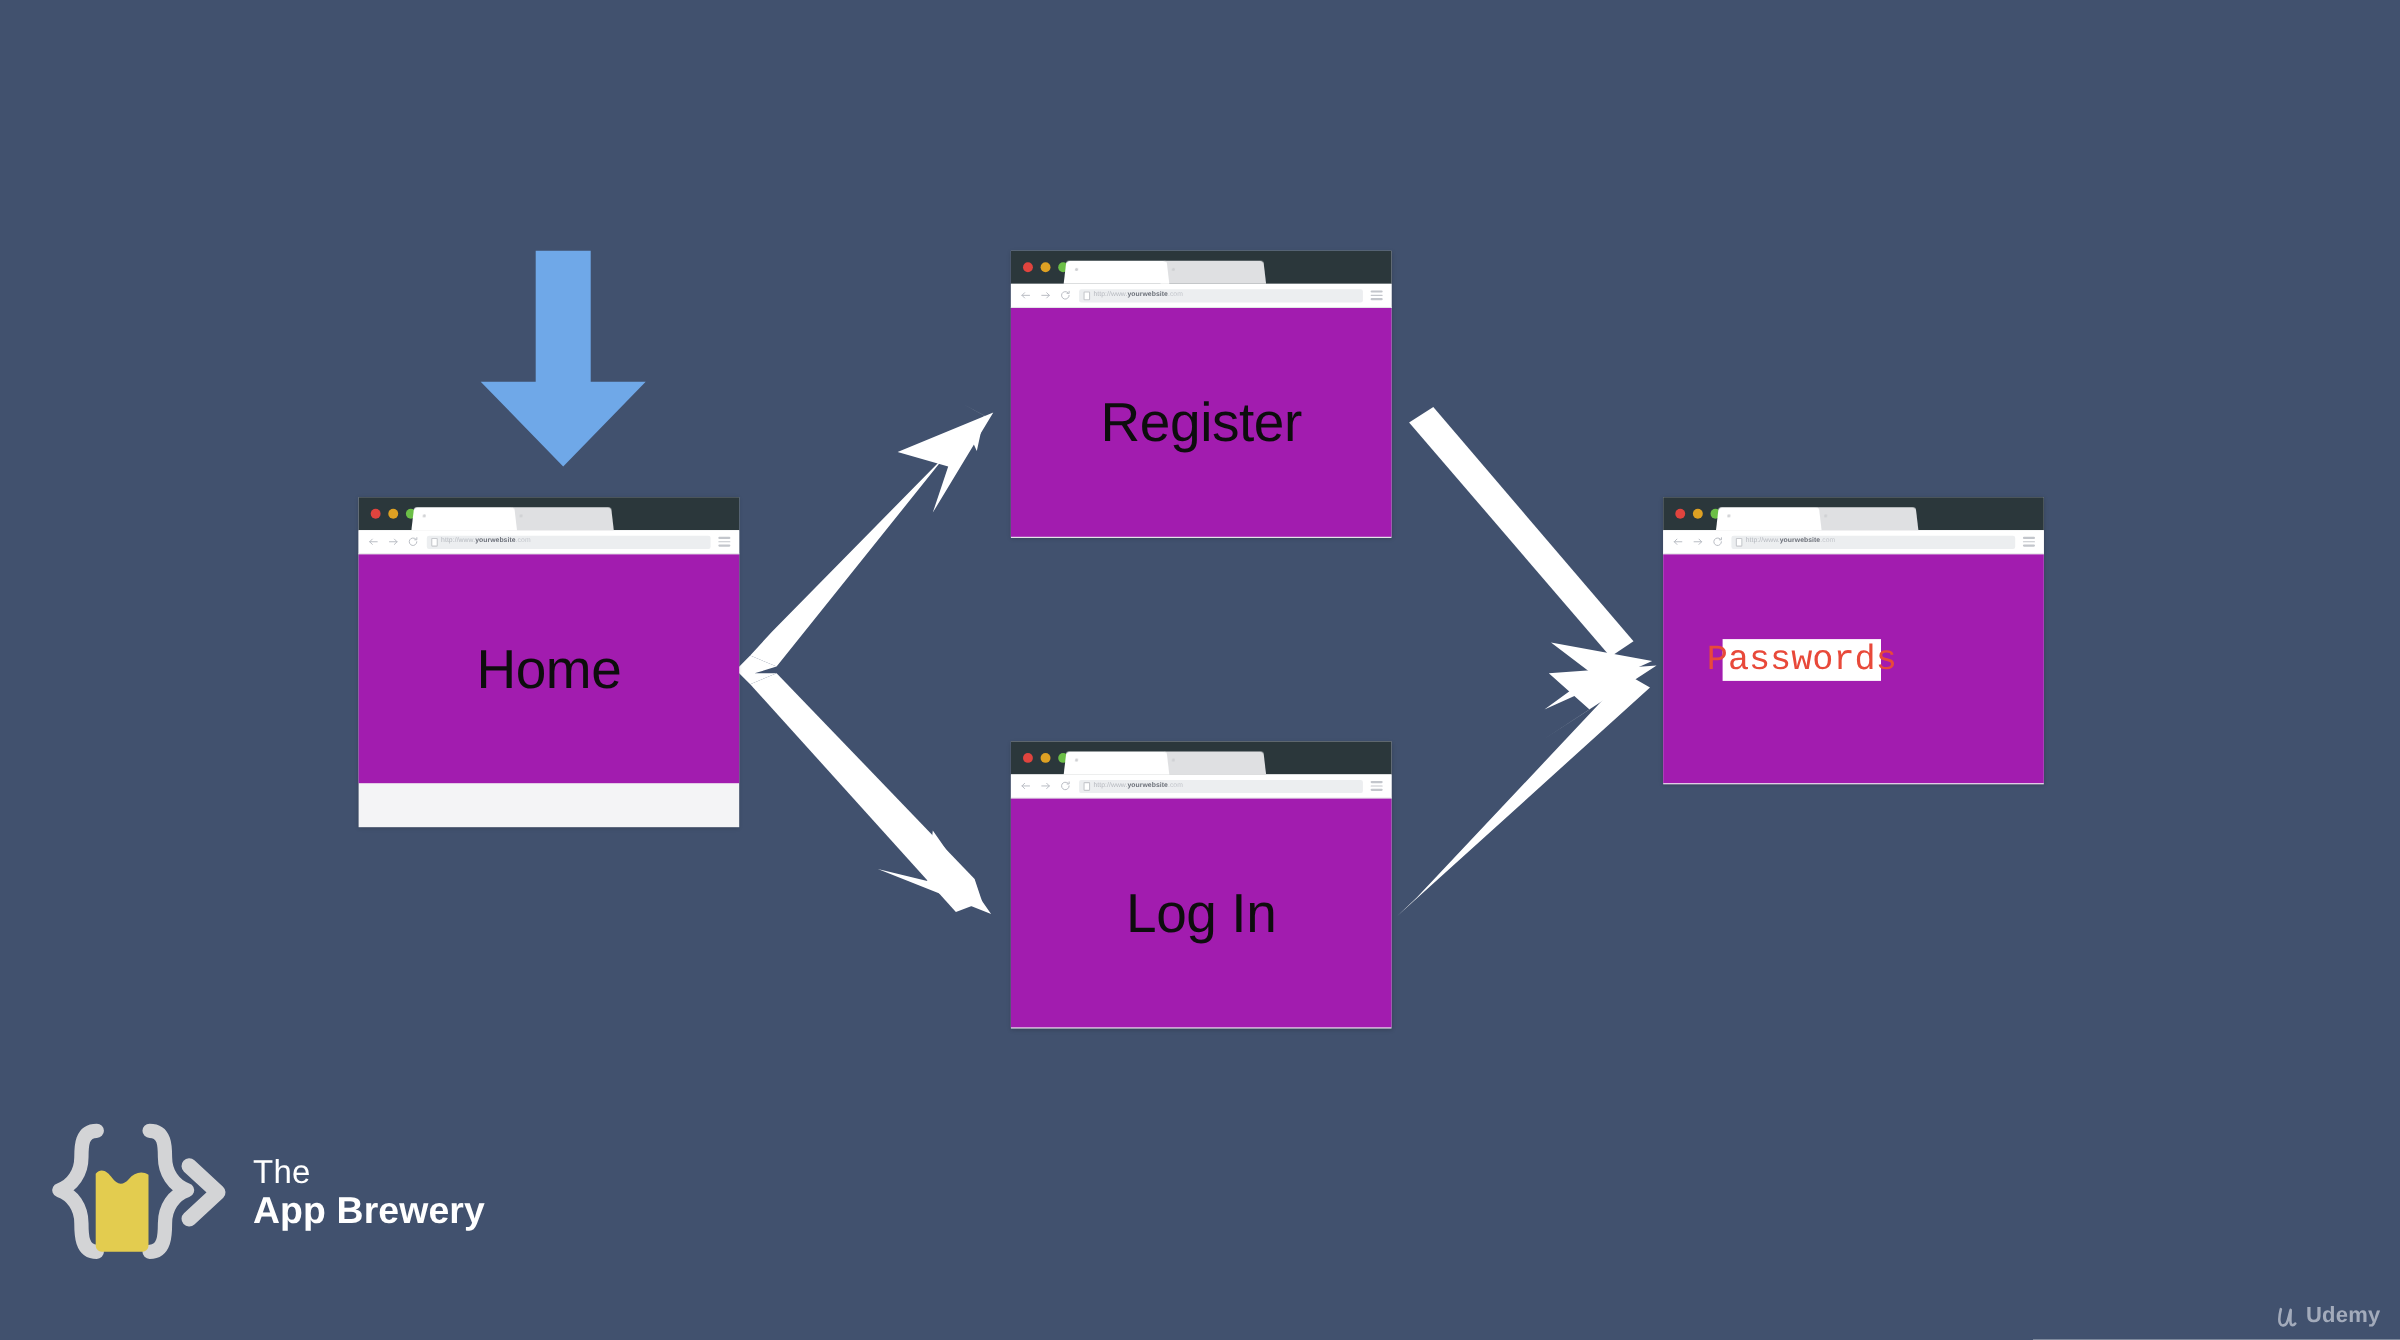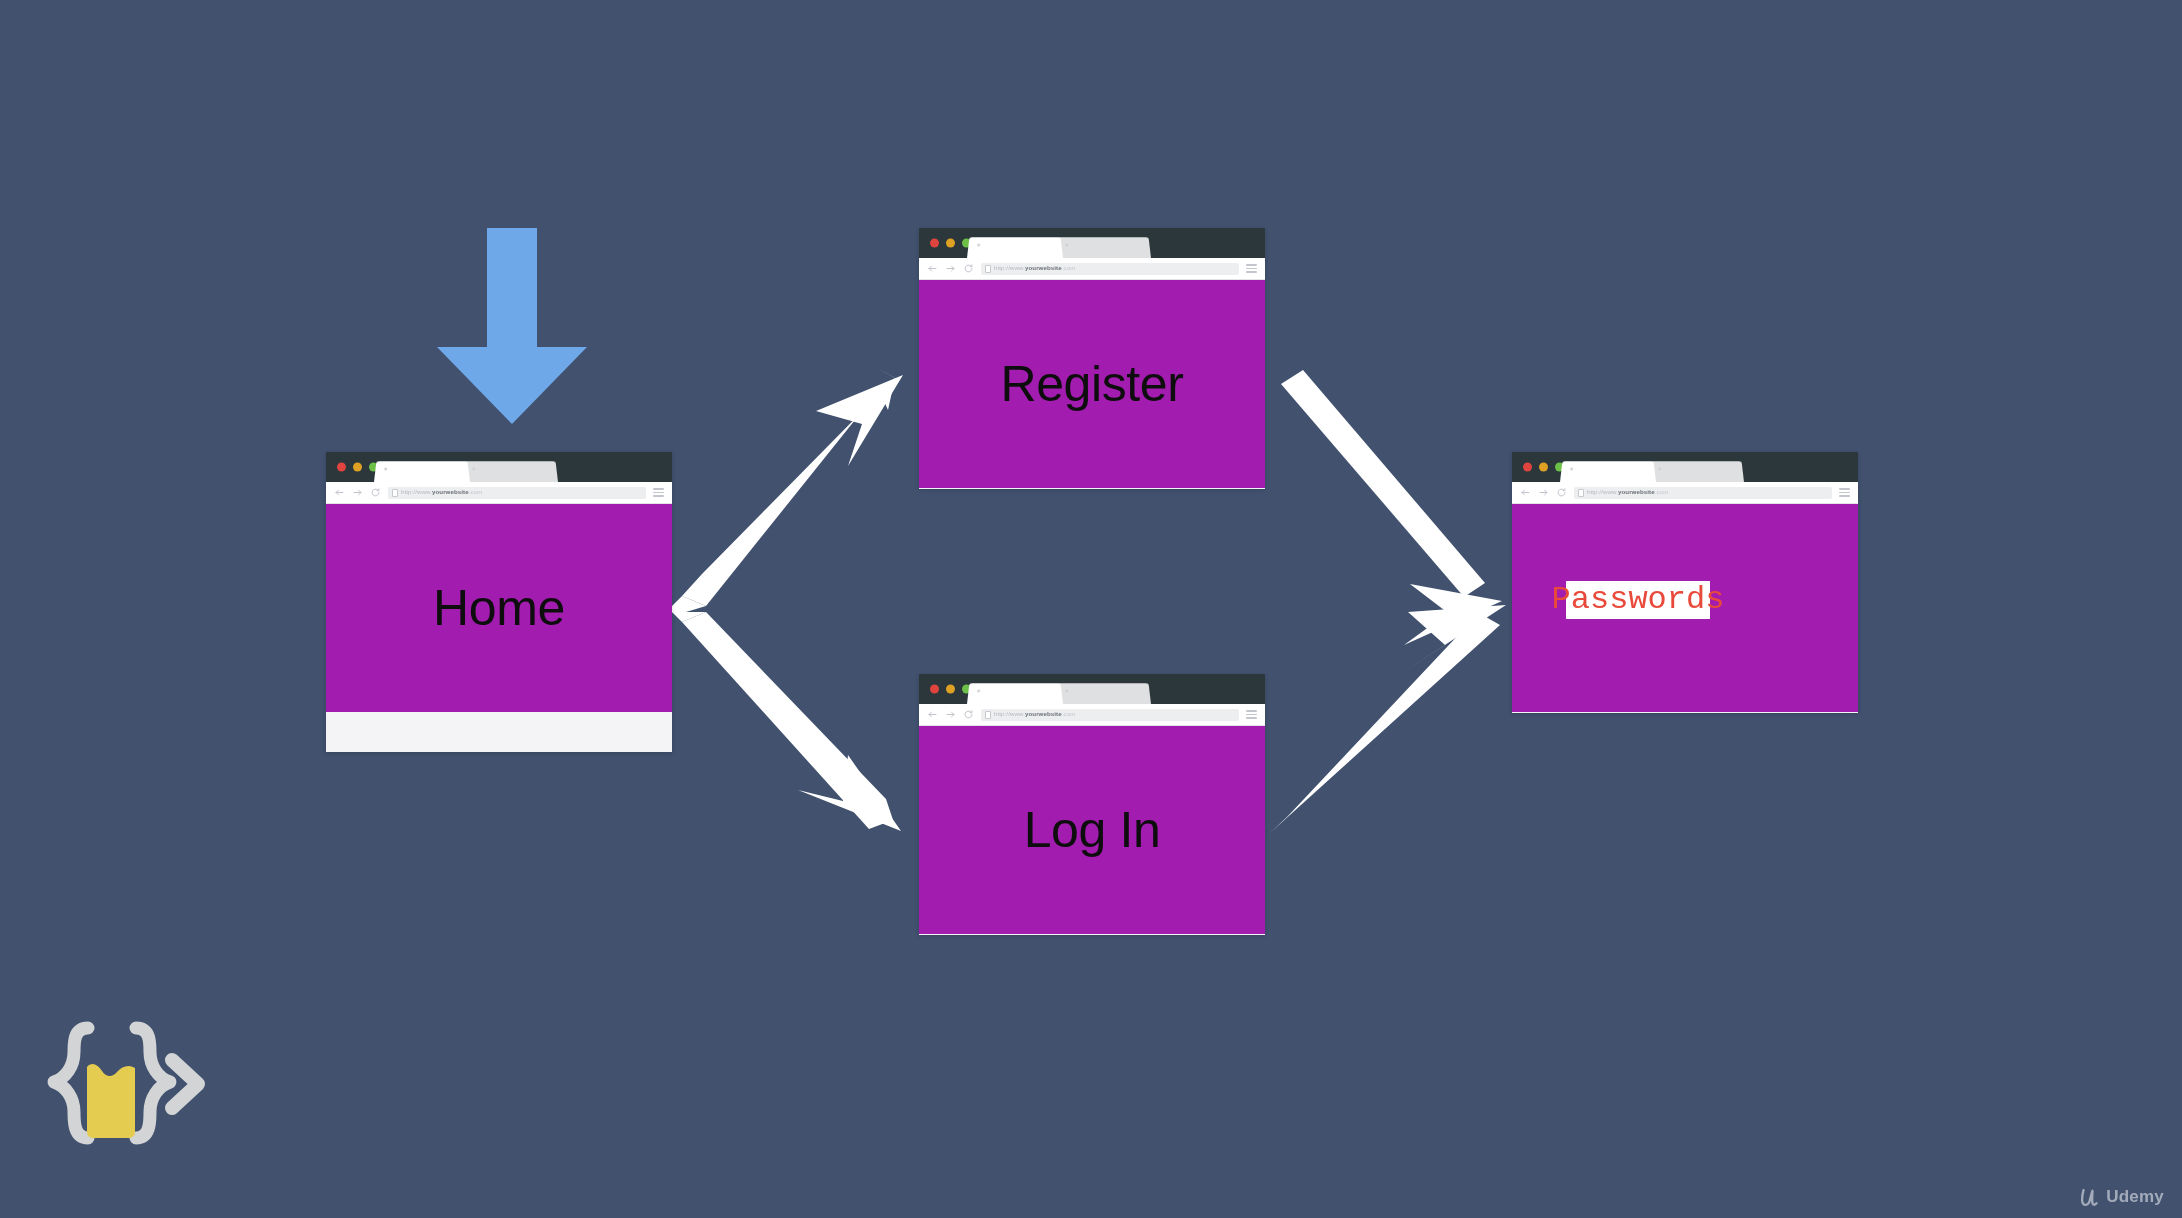--- a/index.html
+++ b/index.html
@@ -211,21 +211,21 @@
     right: 18px;
     bottom: 10px;
     display: flex;
     align-items: center;
     gap: 6px;
     opacity: .72;
   }
   #udemy svg { width: 22px; height: 22px; display: block; }
   #udemy .wm-text {
     color: #c9ced9;
-    font-size: 17px;
+    font-size: 20px;
     font-weight: 700;
     letter-spacing: .2px;
   }
 </style>
 </head>
 <body>
 
 <div id="stage">
 
   <svg id="arrows" viewBox="0 0 2182 1218" xmlns="http://www.w3.org/2000/svg">
@@ -467,20 +467,24 @@
 
       <path d="M48 8 C34 8 34 22 34 32 C34 46 26 58 14 62 C26 66 34 78 34 92 C34 102 34 118 48 118" fill="none" stroke="#d3d4d6" stroke-width="13" stroke-linecap="round" stroke-linejoin="round"></path>
 
       <path d="M96 8 C110 8 110 22 110 32 C110 46 118 58 130 62 C118 66 110 78 110 92 C110 102 110 118 96 118" fill="none" stroke="#d3d4d6" stroke-width="13" stroke-linecap="round" stroke-linejoin="round"></path>
 
       <path d="M47 47 C52 41 58 45 62 51 C66 57 72 58 77 52 C82 46 89 44 95 48
                L95 112 C95 116 92 118 88 118 L54 118 C50 118 47 116 47 112 Z" fill="#e3cc4f"></path>
 
       <path d="M132 40 L158 64 L132 88" fill="none" stroke="#d3d4d6" stroke-width="14" stroke-linecap="round" stroke-linejoin="round"></path>
     </svg>
+    <div id="brand-words">
+      <div class="brand-the">The</div>
+      <div class="brand-name">App Brewery</div>
+    </div>
   </div>
 
   <div id="udemy">
     <svg viewBox="0 0 32 32" xmlns="http://www.w3.org/2000/svg">
       <path d="M8 6 C6 14 5 21 7 25 C9 29 14 28 16 24 C18 20 19 13 21 7
                C21 14 20 21 21 25 C22 28 25 28 27 25" fill="none" stroke="#c9ced9" stroke-width="3.4" stroke-linecap="round" stroke-linejoin="round"></path>
     </svg>
     <span class="wm-text">Udemy</span>
   </div>
 

